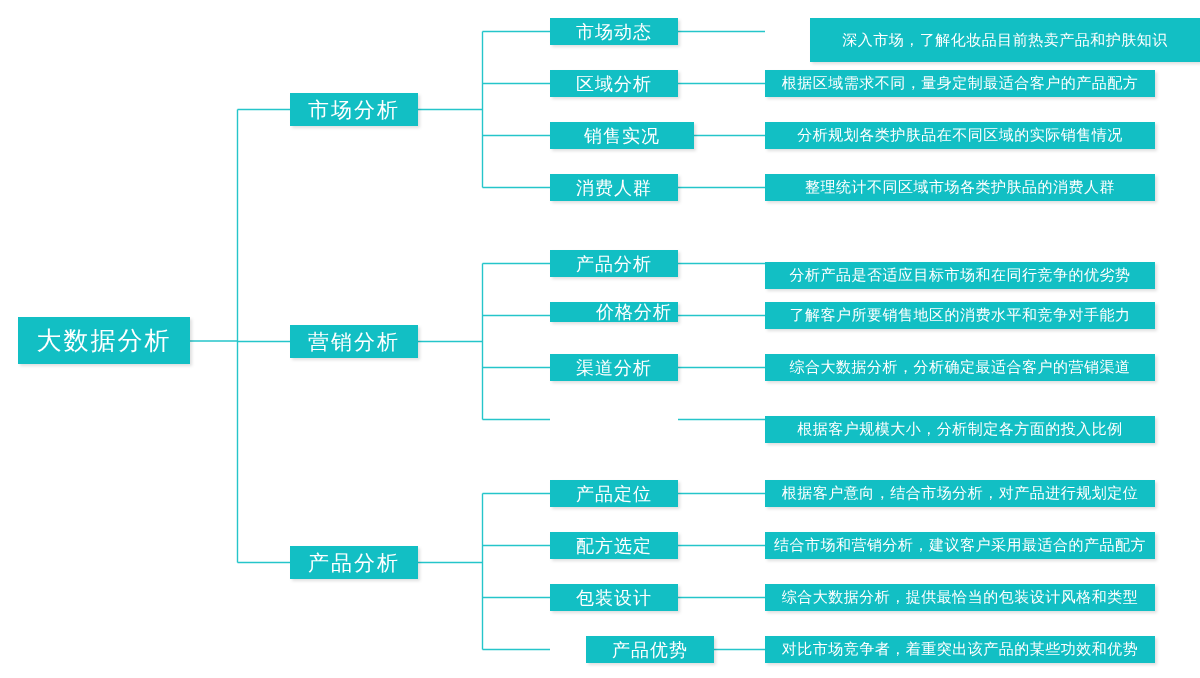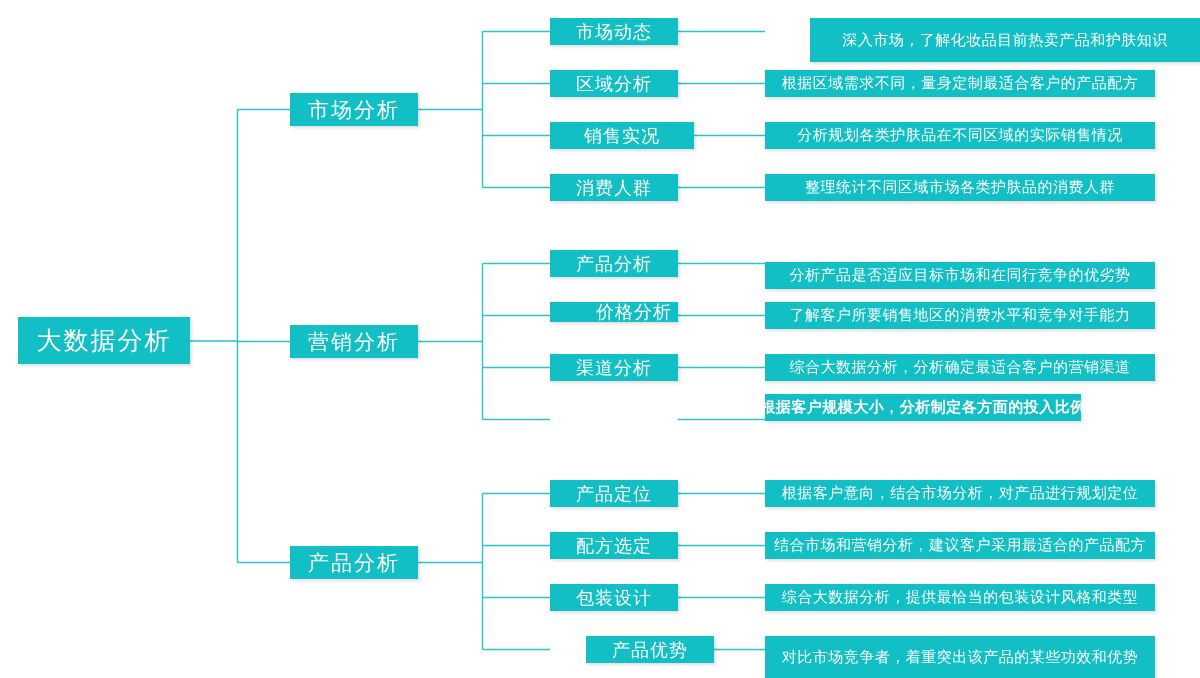--- a/index.html
+++ b/index.html
@@ -110,27 +110,27 @@
 
   <div class="node child" style="left:550px;top:250px;width:128px;height:27px;">产品分析</div>
   <div class="node desc" style="left:765px;top:250px;width:390px;height:27px;margin-top:12px;">分析产品是否适应目标市场和在同行竞争的优劣势</div>
 
   <div class="node child" style="left:550px;top:302px;width:128px;height:20px;padding-left:40px;">价格分析</div>
   <div class="node desc" style="left:765px;top:302px;width:390px;height:27px;">了解客户所要销售地区的消费水平和竞争对手能力</div>
 
   <div class="node child" style="left:550px;top:354px;width:128px;height:27px;">渠道分析</div>
   <div class="node desc" style="left:765px;top:354px;width:390px;height:27px;">综合大数据分析，分析确定最适合客户的营销渠道</div>
 
-  <div class="node desc" style="left:765px;top:394px;width:316px;height:27px;font-weight:bold;">根据客户规模大小，分析制定各方面的投入比例</div>
+  <div class="node desc" style="left:765px;top:416px;width:390px;height:27px;">根据客户规模大小，分析制定各方面的投入比例</div>
 
   <div class="node child" style="left:550px;top:480px;width:128px;height:27px;">产品定位</div>
   <div class="node desc" style="left:765px;top:480px;width:390px;height:27px;">根据客户意向，结合市场分析，对产品进行规划定位</div>
 
   <div class="node child" style="left:550px;top:532px;width:128px;height:27px;">配方选定</div>
   <div class="node desc" style="left:765px;top:532px;width:390px;height:27px;">结合市场和营销分析，建议客户采用最适合的产品配方</div>
 
   <div class="node desc" style="left:765px;top:584px;width:390px;height:27px;">综合大数据分析，提供最恰当的包装设计风格和类型</div>
   <div class="node child" style="left:550px;top:584px;width:128px;height:27px;">包装设计</div>
 
   <div class="node child" style="left:550px;top:636px;width:128px;height:27px;margin-left:36px;">产品优势</div>
-  <div class="node desc" style="left:765px;top:636px;width:390px;height:42px;">对比市场竞争者，着重突出该产品的某些功效和优势</div>
+  <div class="node desc" style="left:765px;top:636px;width:390px;height:27px;">对比市场竞争者，着重突出该产品的某些功效和优势</div>
 
 </div>
 
 </body></html>

